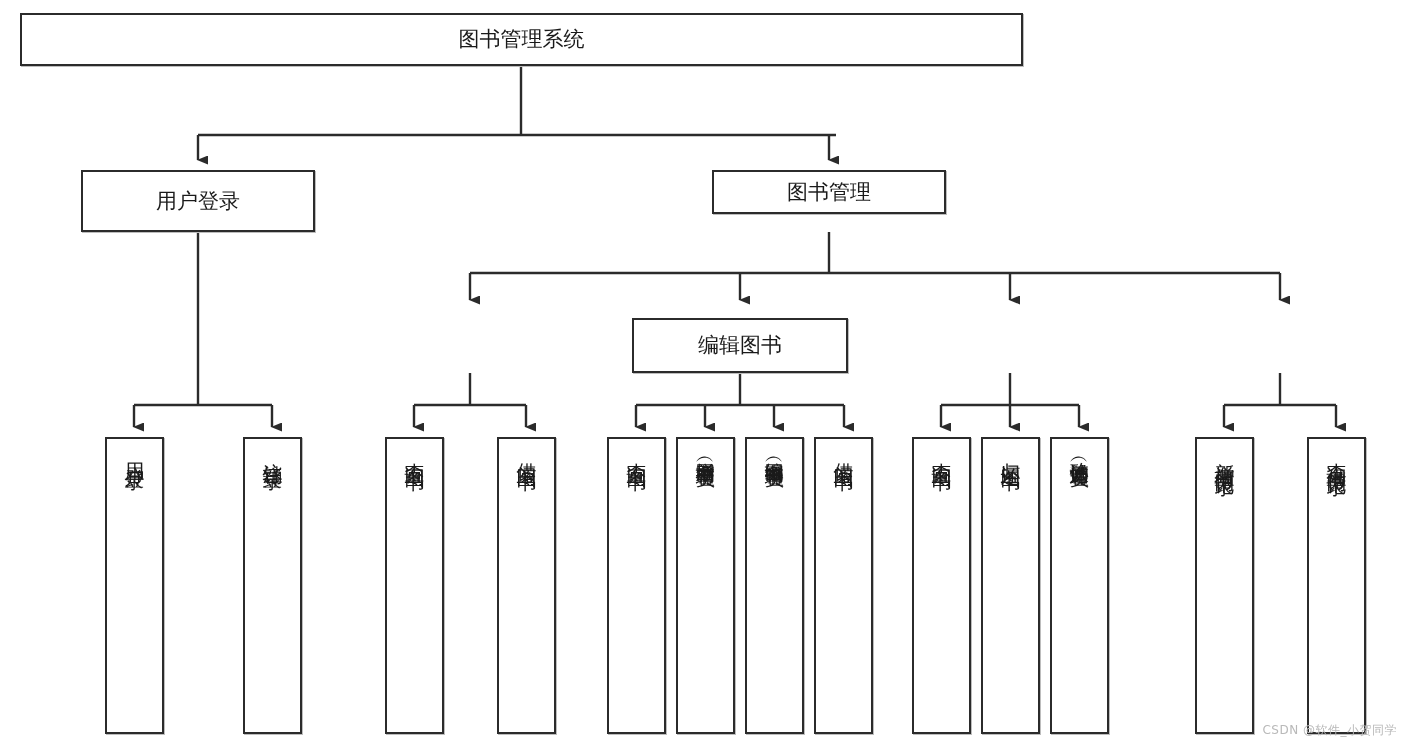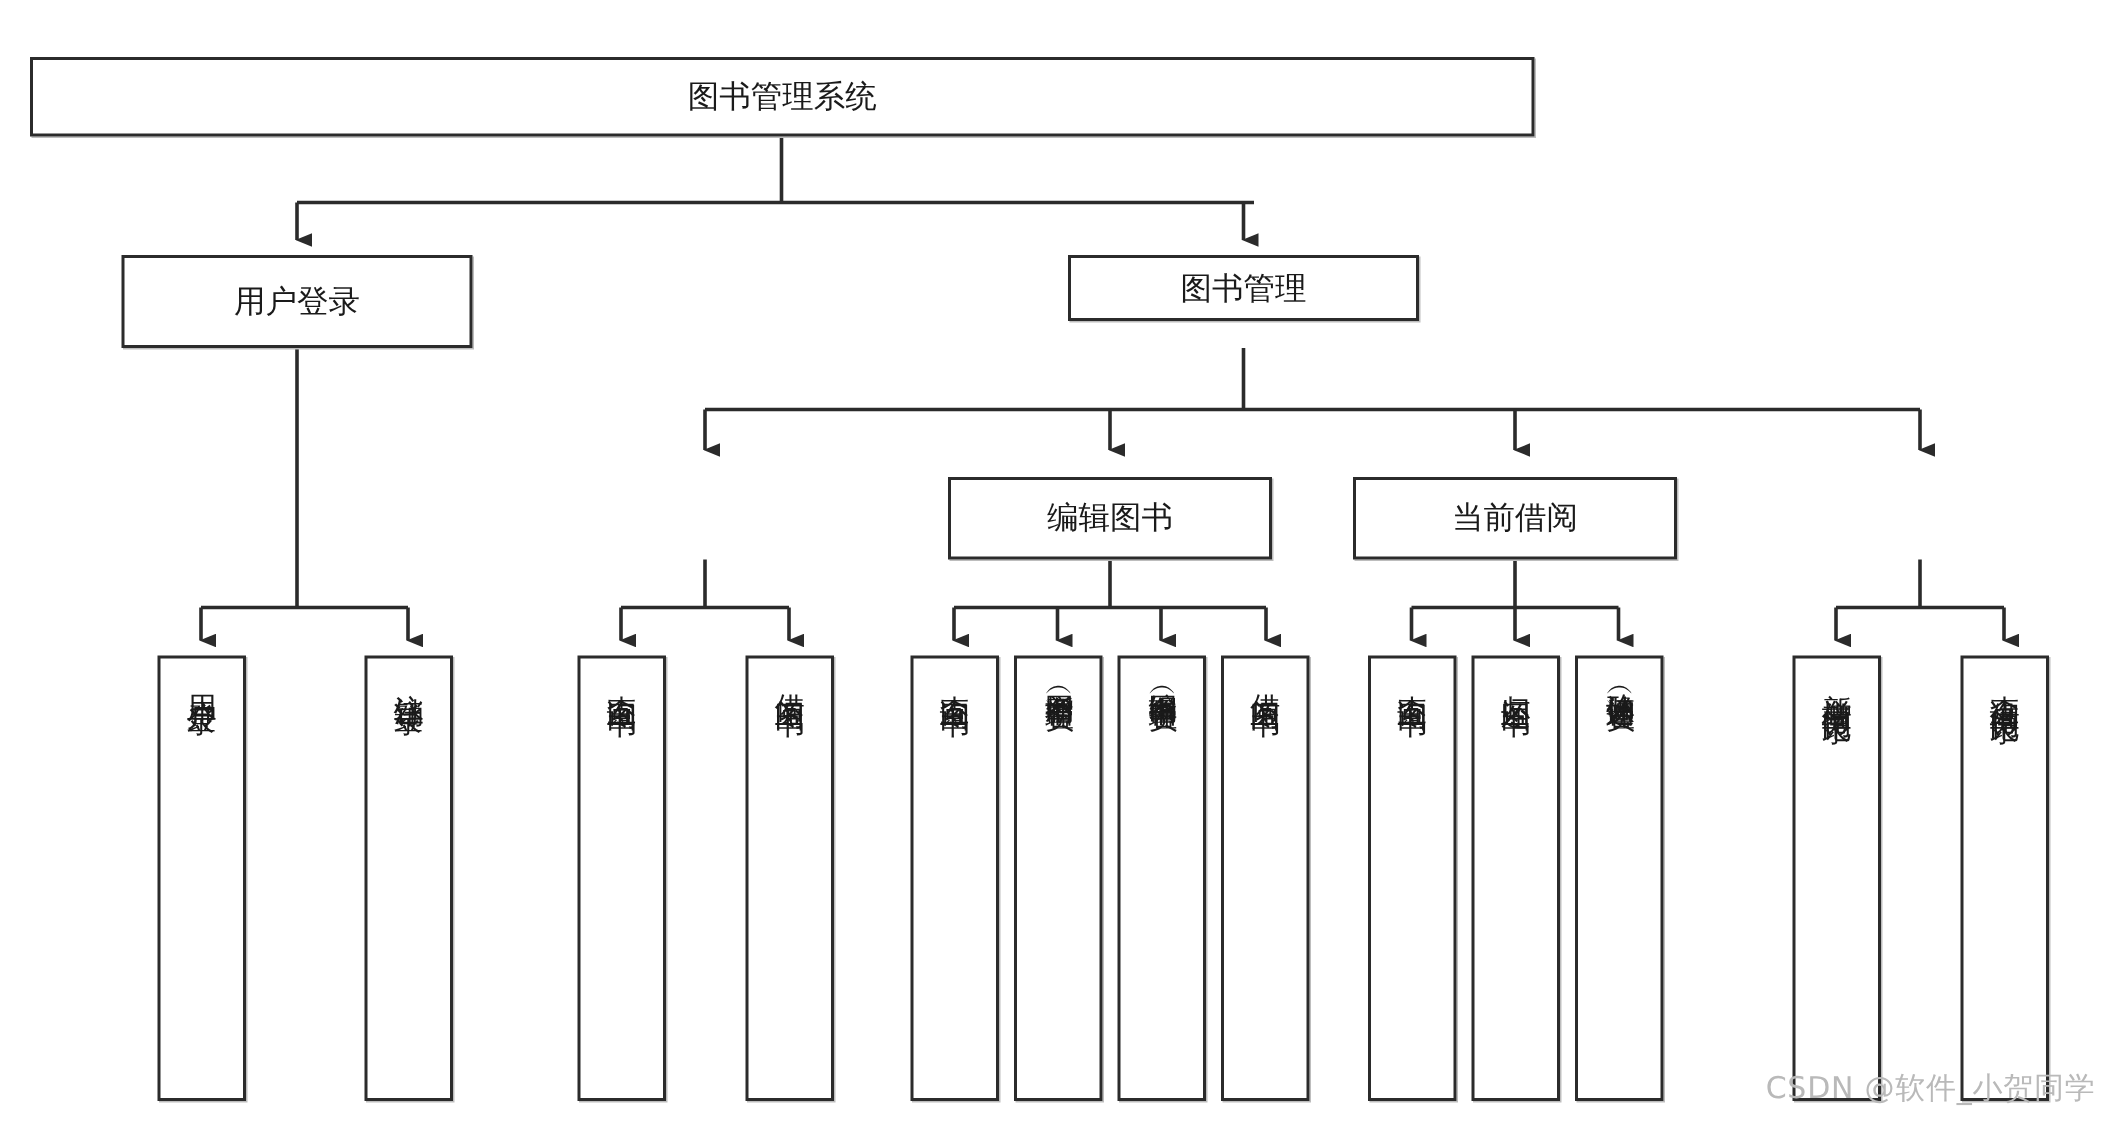--- a/index.html
+++ b/index.html
@@ -65,21 +65,21 @@
     white-space: normal;
   }
   .node.vert.tall-text .node-label {
     font-size: 19px;
     letter-spacing: 1px;
   }
   .watermark {
     position: absolute;
     right: 8px;
     bottom: 8px;
-    font-size: 20px;
+    font-size: 12px;
     color: #b9b9b9;
     letter-spacing: 0.5px;
     white-space: nowrap;
     user-select: none;
   }
 </style>
 </head>
 <body>
 
 <div id="diagram-root">
@@ -127,37 +127,34 @@
       <path d="M1010,405 L1010,427" marker-end="url(#arrowhead)"></path>
       <path d="M1079,405 L1079,427" marker-end="url(#arrowhead)"></path>
 
       <path d="M1280,373 L1280,405"></path>
       <path d="M1224,405 L1336,405"></path>
       <path d="M1224,405 L1224,427" marker-end="url(#arrowhead)"></path>
       <path d="M1336,405 L1336,427" marker-end="url(#arrowhead)"></path>
     </g>
   </svg>
 
-  <div class="node root horiz" style="left:20px; top:13px; width:1003px; height:53px;margin-top:25px;">
+  <div class="node root horiz" style="left:20px; top:13px; width:1003px; height:53px;">
     <span class="node-label">图书管理系统</span>
   </div>
 
   <div class="node horiz" style="left:81px; top:170px; width:234px; height:62px;">
     <span class="node-label">用户登录</span>
   </div>
   <div class="node horiz" style="left:712px; top:170px; width:234px; height:44px;">
     <span class="node-label">图书管理</span>
   </div>
 
   <div class="node horiz" style="left:632px; top:318px; width:216px; height:55px;">
     <span class="node-label">编辑图书</span>
   </div>
-  <div class="node horiz" style="left:902px; top:318px; width:216px; height:55px;">
-    <span class="node-label">当前借阅</span>
-  </div>
 
   <div class="node vert" style="left:105px; top:437px; width:59px; height:297px;">
     <span class="node-label">用户登录</span>
   </div>
   <div class="node vert" style="left:243px; top:437px; width:59px; height:297px;">
     <span class="node-label">注销登录</span>
   </div>
 
   <div class="node vert" style="left:385px; top:437px; width:59px; height:297px;">
     <span class="node-label">查询图书</span>

